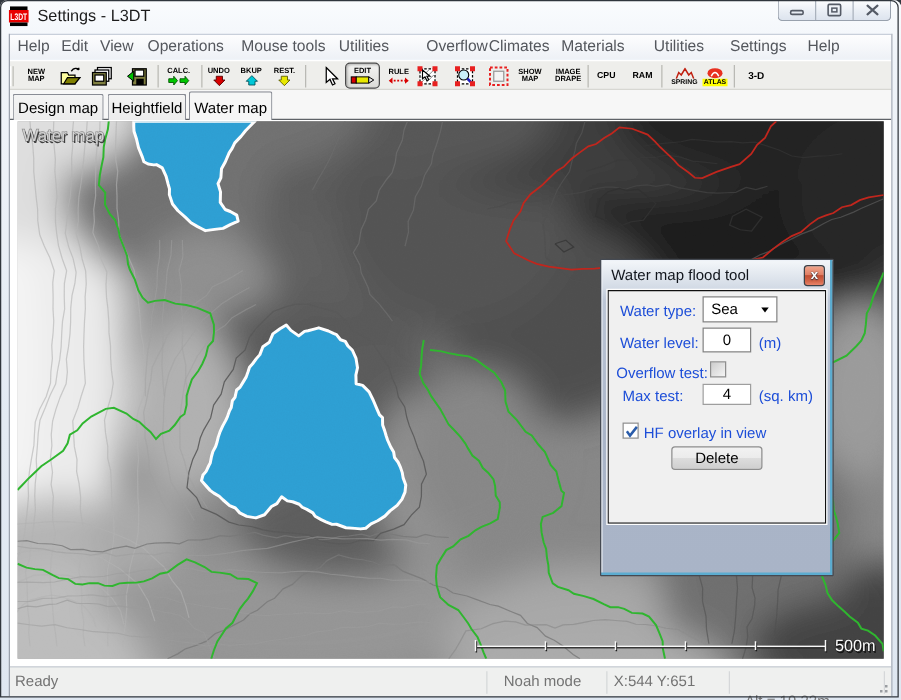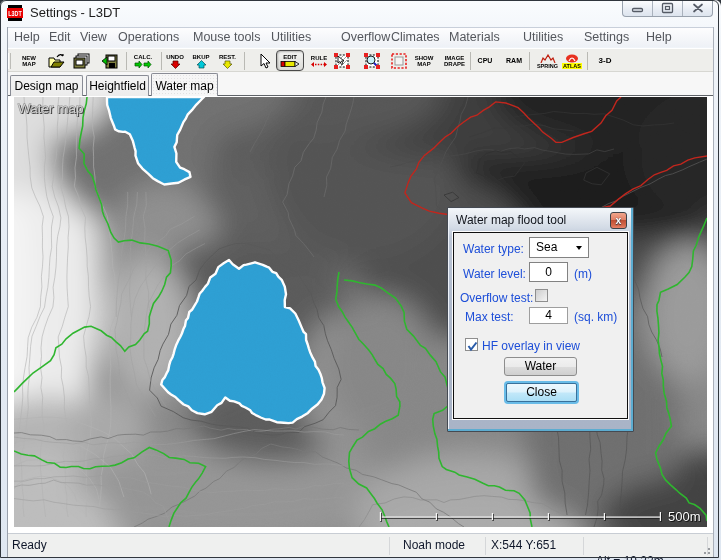--- a/index.html
+++ b/index.html
@@ -20,24 +20,24 @@
 .tt{font-size:6px;font-weight:bold;line-height:6px;letter-spacing:0;white-space:pre;text-align:center}
 .tsep{position:absolute;top:3px;width:1px;height:18px;background:#b9b9b4}
 
 #tabrow{position:absolute;left:8px;top:72px;width:705px;height:24px;background:#f7f7f7;border-bottom:1px solid #5f6368}
 .tab{position:absolute;top:3px;height:36px;font-size:12px;color:#000;text-align:center;background:linear-gradient(180deg,#f4f4f4,#e6e6e6);border:1px solid #898c95;border-bottom:none;border-radius:2px 2px 0 0;padding-top:3px}
 .tab.active{top:1px;height:23px;background:#f6f6f6;background-image:radial-gradient(#e2e2e2 22%,transparent 23%);background-size:3px 3px;z-index:3;padding-top:5px}
 
 #mapwrap{position:absolute;left:8px;top:96px;width:705px;height:437px;background:#fff}
 #map{position:absolute;left:6px;top:1px;width:693px;height:430px}
 
-#status{position:absolute;left:8px;top:533px;width:705px;height:24px;background:#eff0ef;border-top:1px solid #c8cdd4;font-size:12px;color:#0f172a}
+#status{position:absolute;left:8px;top:533px;width:705px;height:24px;background:#eff0ef;border-top:1px solid #c8cdd4;font-size:12px;color:#737373}
 #status .sdiv{position:absolute;top:3px;width:1px;height:18px;background:#d5d7d9}
 
-#dlg{position:absolute;left:447px;top:207px;width:187px;height:225px;border:1px solid #454a52;border-radius:1px;background:linear-gradient(180deg,#f4f7fa 0%,#d2dae5 9%,#bcc6d6 13%,#aab5c8 55%,#a9b4c7 100%);box-shadow:inset -2px -2px 0 #5cacd0,inset 1px 1px 0 #eef2f8}
+#dlg{position:absolute;left:480px;top:207px;width:187px;height:254px;border:1px solid #454a52;border-radius:1px;background:linear-gradient(180deg,#f4f7fa 0%,#d2dae5 9%,#bcc6d6 13%,#aab5c8 55%,#a9b4c7 100%);box-shadow:inset -2px -2px 0 #5cacd0,inset 1px 1px 0 #eef2f8}
 #dlgtitle{position:absolute;left:8px;top:5px;font-size:12px;color:#11151c}
 #dlgclose{position:absolute;left:162px;top:4px;width:17px;height:17px;border:1px solid #3c4147;border-radius:3px;background:linear-gradient(180deg,#f0a58c 0%,#e08066 45%,#c04f34 50%,#d4674a 80%,#e8836a 100%)}
 #dlgclose span{position:absolute;left:0;top:0;width:100%;text-align:center;font-size:10.5px;line-height:14px;color:#fff;font-weight:bold;text-shadow:0 0 1px #30303c, 0 1px 1px #30303c}
 #dlgbody{position:absolute;left:5px;top:24px;width:175px;height:187px;background:#f0f0f0;border:1px solid #101010;outline:1px solid #fdfdfd}
 .dlab{position:absolute;font-size:12px;color:#1d4ed8}
 .dfield{position:absolute;background:#fff;border:1px solid #b8b8b8;font-size:12px;color:#000;text-align:center}
 </style></head><body>
 <div id="win">
     <div id="winborder"></div>
   <svg id="ticon" width="16" height="16" viewBox="0 0 16 16">
@@ -386,19 +386,16 @@
       <div class="dlab" style="left:120px;top:34px">(m)</div>
       <div class="dlab" style="left:6px;top:58px">Overflow test:</div>
       <div style="position:absolute;left:81px;top:56px;width:13px;height:13px;border:1px solid #8e8e8e;background:linear-gradient(135deg,#cdcdcd,#f4f4f4)"></div>
       <div class="dlab" style="left:11px;top:77px">Max test:</div>
       <div class="dfield" style="left:75px;top:74px;width:39px;height:17px;line-height:15px;border-color:#9e9e9e">4</div>
       <div class="dlab" style="left:120px;top:77px">(sq. km)</div>
       <div style="position:absolute;left:11px;top:105px;width:13px;height:13px;border:1px solid #8e8e8e;background:#fff"><svg width="13" height="13" viewBox="0 0 13 13">
             <path d="M2.5 6 L5 9.5 L10.5 2.5" fill="none" stroke="#2a5caa" stroke-width="2"></path>
           </svg></div>
       <div class="dlab" style="left:28px;top:106px">HF overlay in view</div>
-      <div style="position:absolute;left:50px;top:124px;width:73px;height:19px;border:1px solid #8d8d8d;border-radius:3px;background:linear-gradient(180deg,#f2f2f2,#ebebeb 50%,#dddddd 50%,#cfcfcf);text-align:center;font-size:12px;line-height:17px">Water</div>
-      <div style="position:absolute;left:50px;top:148px;width:75px;height:23px;border-radius:4px;background:#69bce8;padding:2px">
-          <div style="width:100%;height:100%;border:1px solid #39719b;border-radius:2px;background:linear-gradient(180deg,#edf8fe,#ddf2fc 48%,#c2e8f9 52%,#abdff6);text-align:center;font-size:12px;line-height:16px">Close</div>
-        </div>
+      <div style="position:absolute;left:50px;top:124px;width:73px;height:19px;border:1px solid #8d8d8d;border-radius:3px;background:linear-gradient(180deg,#f2f2f2,#ebebeb 50%,#dddddd 50%,#cfcfcf);text-align:center;font-size:12px;line-height:17px">Delete</div>
     </div>
   </div>
 </div>
 
 </body></html>

